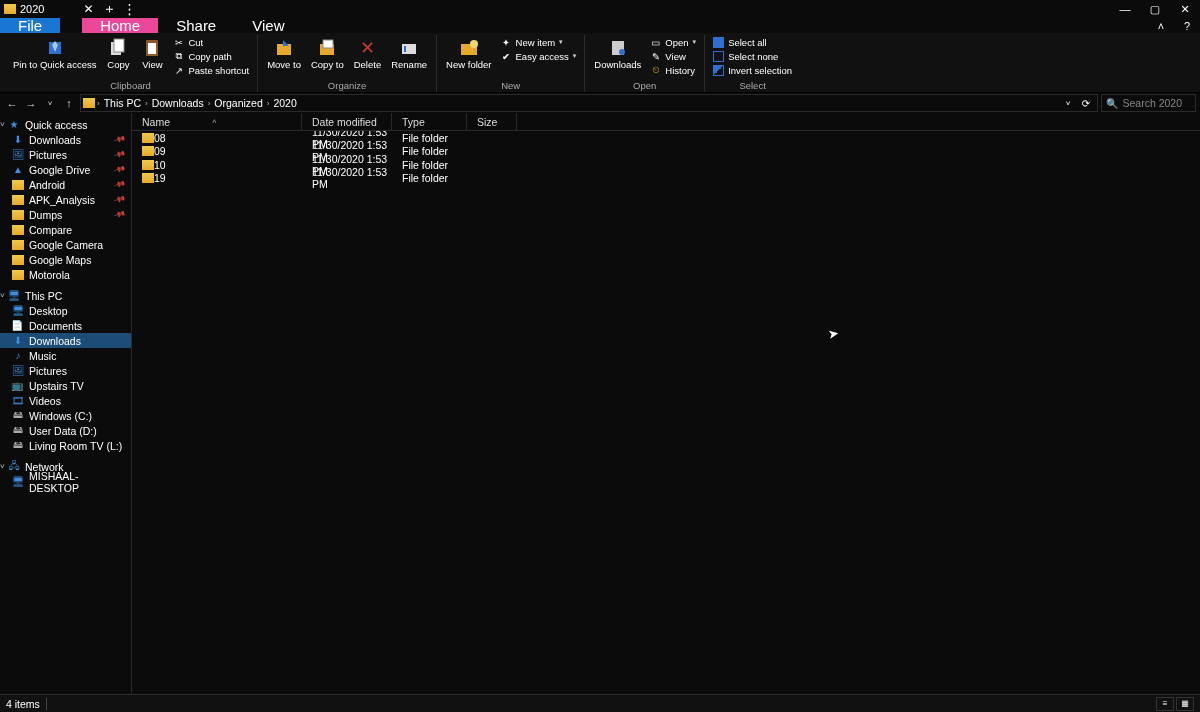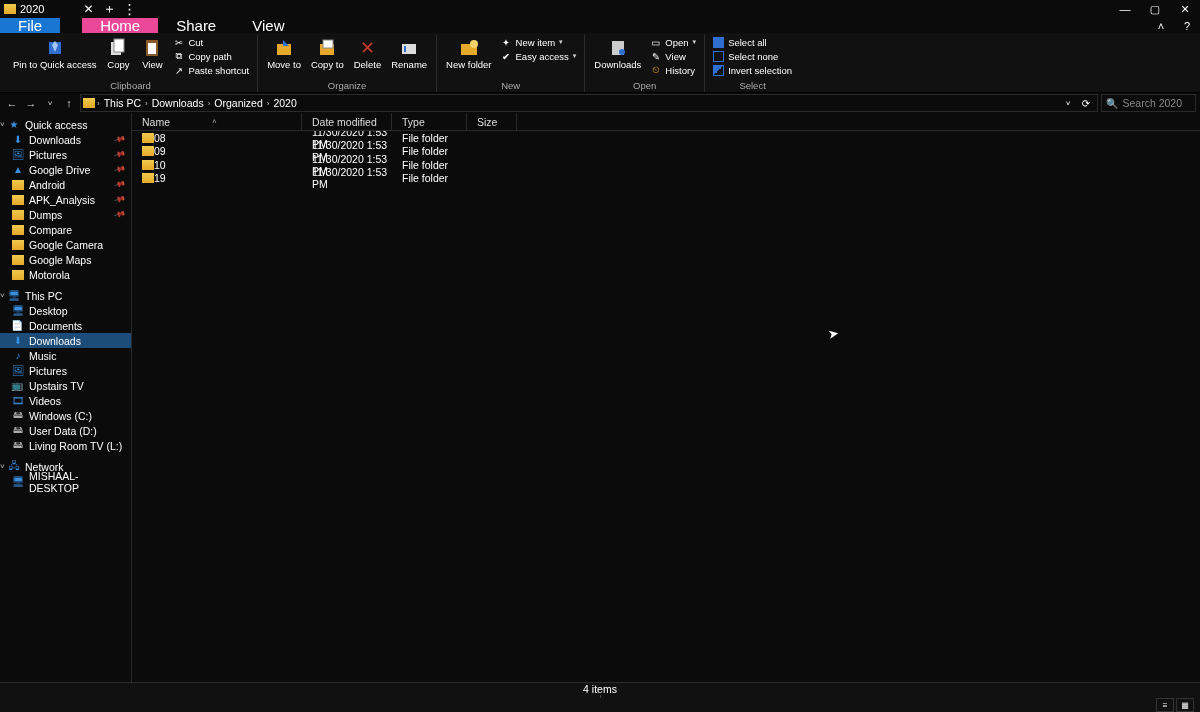--- a/index.html
+++ b/index.html
@@ -70,21 +70,21 @@
 .row{ display:flex; height:13.5px; font-size:10.5px; align-items:center; cursor:pointer;}
 .row .c{padding-left:10px;}
 .row .c.name{width:170px; display:flex; align-items:center; }
 .row .c.date{width:90px;}
 .row .c.type{width:75px;}
 .row .c.size{width:50px;}
 
 .preview{ width:205px; border-left:1px solid #2a2a2a; display:flex; align-items:center; justify-content:center; font-size:10.5px; color:#ccc;}
 
 
-.status{ position:absolute; bottom:0; left:0; right:0; height:30px; background:#111; border-top:1px solid #2a2a2a; display:flex; align-items:center; font-size:10.5px; padding:0 6px;flex-direction:column;}
+.status{ position:absolute; bottom:0; left:0; right:0; height:18px; background:#111; border-top:1px solid #2a2a2a; display:flex; align-items:center; font-size:10.5px; padding:0 6px;}
 .status .sepbar{ width:1px; height:12px; background:#444; margin:0 6px;}
 .status-right{margin-left:auto; display:flex; gap:2px;}
 .viewbtn{width:18px;height:14px;border:1px solid #333;display:flex;align-items:center;justify-content:center;font-size:8px;}
 
 svg{display:block}
 .cursor-ptr{position:absolute; left:828px; top:326px; font-size:13px; color:#fff; transform:rotate(-10deg);}
 </style>
 </head>
 <body>
 

